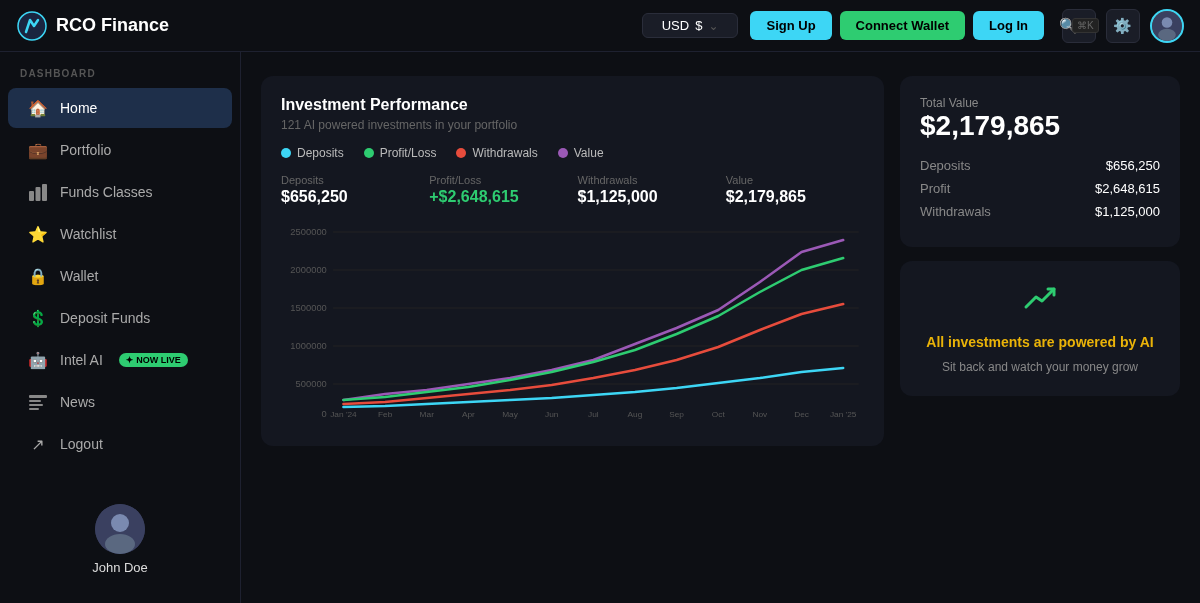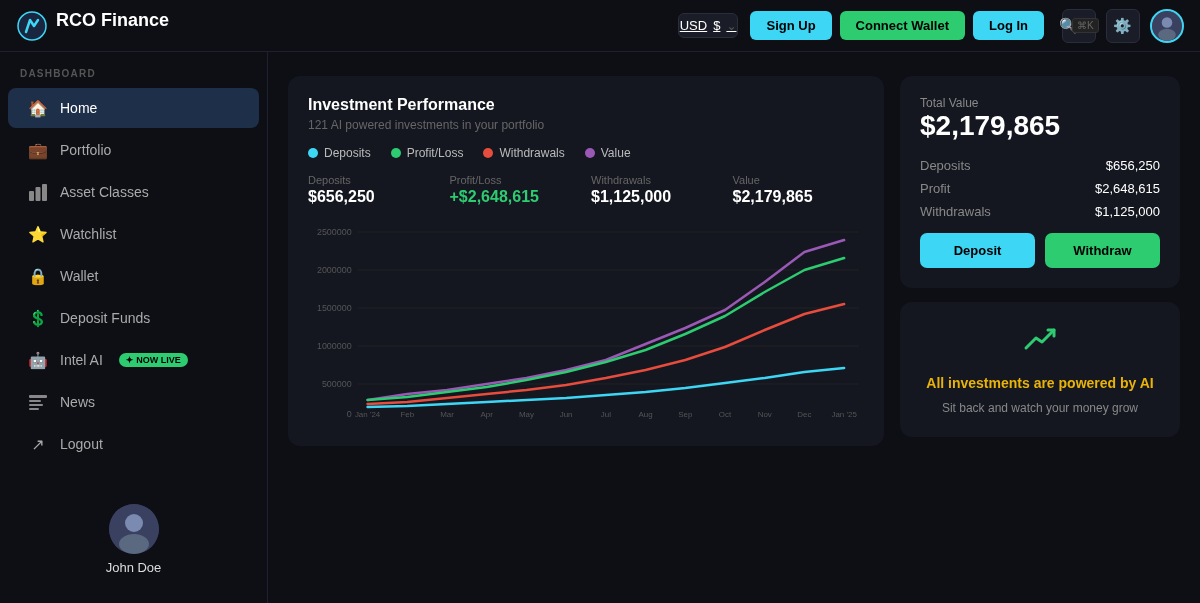--- a/index.html
+++ b/index.html
@@ -20,43 +20,43 @@
       align-items: center;
       height: 52px;
       padding: 0 16px;
       background: #0d0f14;
       border-bottom: 1px solid #1e2130;
       gap: 12px;
       flex-shrink: 0;
     }
     .logo-area {
       display: flex;
+      align-items: center;
       gap: 8px;
       flex: 1;
     }
     .logo-icon {
       width: 32px;
       height: 32px;
     }
     .logo-text {
       font-size: 18px;
       font-weight: 700;
       color: #fff;
     }
     .currency-selector {
       display: flex;
       align-items: center;
       gap: 6px;
       background: #1a1d27;
       border: 1px solid #2a2d3a;
       border-radius: 6px;
-      padding: 4px 1px;
-      font-size: 13px;
-      cursor: pointer;
-      text-decoration: underline;
+      padding: 4px 19px;
+      font-size: 13px;
+      cursor: pointer;
     }
     .nav-buttons {
       display: flex;
       align-items: center;
       gap: 8px;
     }
     .btn-signup {
       background: #3dd6f5;
       color: #000;
       border: none;
@@ -127,21 +127,21 @@
 
     
     .main-layout {
       display: flex;
       flex: 1;
       overflow: hidden;
     }
 
     
     .sidebar {
-      width: 268px;
+      width: 241px;
       background: #0d0f14;
       border-right: 1px solid #1e2130;
       display: flex;
       flex-direction: column;
       padding: 16px 0;
       flex-shrink: 0;
     }
     .sidebar-label {
       font-size: 10px;
       color: #555;
@@ -436,21 +436,21 @@
       <span>Portfolio</span>
     </div>
     <div class="sidebar-item">
       <span class="s-icon">
         <svg width="18" height="18" viewBox="0 0 18 18" fill="none">
           <rect x="0" y="8" width="5" height="10" fill="#888" rx="1"></rect>
           <rect x="6.5" y="4" width="5" height="14" fill="#888" rx="1"></rect>
           <rect x="13" y="1" width="5" height="17" fill="#888" rx="1"></rect>
         </svg>
       </span>
-      <span>Asset Classes</span>
+      <span>Funds Classes</span>
     </div>
     <div class="sidebar-item">
       <span class="s-icon">⭐</span>
       <span>Watchlist</span>
     </div>
     <div class="sidebar-item">
       <span class="s-icon">🔒</span>
       <span>Wallet</span>
     </div>
     <div class="sidebar-item">
@@ -589,24 +589,20 @@
             <span class="tv-row-value">$656,250</span>
           </div>
           <div class="tv-row">
             <span class="tv-row-label">Profit</span>
             <span class="tv-row-value">$2,648,615</span>
           </div>
           <div class="tv-row">
             <span class="tv-row-label">Withdrawals</span>
             <span class="tv-row-value">$1,125,000</span>
           </div>
-          <div class="tv-actions">
-            <button class="btn-deposit">Deposit</button>
-            <button class="btn-withdraw">Withdraw</button>
-          </div>
         </div>
 
         <div class="ai-card">
           <div class="ai-icon">
             <svg width="36" height="36" viewBox="0 0 36 36" fill="none" xmlns="http://www.w3.org/2000/svg">
               <path d="M4 26 L14 16 L20 20 L32 8" stroke="#2ecc71" stroke-width="3" fill="none" stroke-linecap="round" stroke-linejoin="round"></path>
               <path d="M26 8 L32 8 L32 14" stroke="#2ecc71" stroke-width="3" fill="none" stroke-linecap="round" stroke-linejoin="round"></path>
             </svg>
           </div>
           <div class="ai-title">All investments are powered by AI</div>

